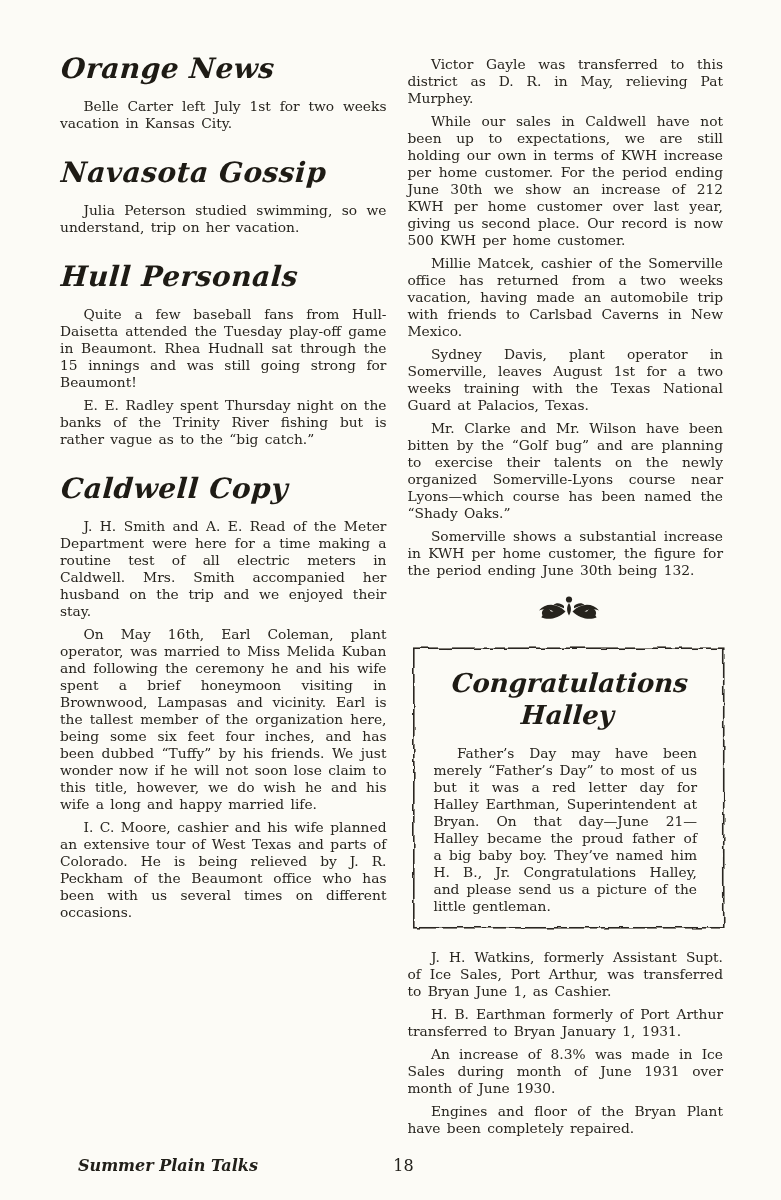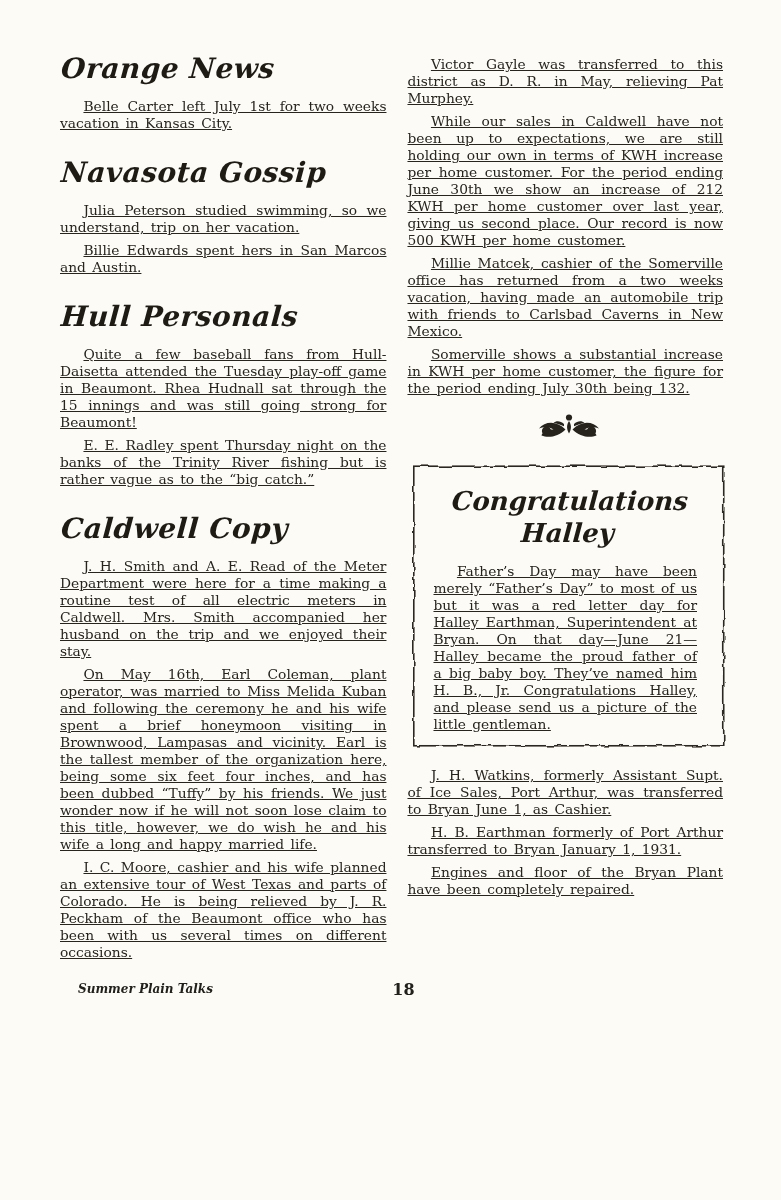--- a/index.html
+++ b/index.html
@@ -41,21 +41,20 @@
     transform-origin: left bottom;
     color: #1e1b15;
   }
   section:first-child .script-heading { margin-top: 0; }
 
   p.body-par {
     margin: 0 8px 6px 0;
     text-indent: 1.7em;
     text-align: justify;
     word-spacing: 0.14em;
-    text-decoration: underline;
   }
 
   .ornament-wrap {
     text-align: center;
     margin: 14px 0 16px 0;
   }
 
   .halley-box {
     position: relative;
     margin: 6px 2px 16px 2px;
@@ -84,69 +83,70 @@
     position: relative;
     margin-top: 14px;
     height: 28px;
   }
   .footer-title {
     position: absolute;
     left: 18px;
     font-family: "DejaVu Serif", serif;
     font-style: italic;
     font-weight: 700;
-    font-size: 12px;
+    font-size: 16px;
     color: #22201a;
   }
   .page-number {
     position: absolute;
     left: 16px; right: 0;
     text-align: center;
-    font-weight: 700;
+    font-weight: 400;
     font-size: 16px;
     color: #22201a;
   }
 </style>
 </head>
 <body>
 
 <div class="page">
   <div class="columns">
 
     <div class="col left">
       <section>
         <h2 class="script-heading">Orange News</h2>
         <p class="body-par">Belle Carter left July 1st for two weeks vacation in Kansas City.</p>
       </section>
 
       <section>
         <h2 class="script-heading">Navasota Gossip</h2>
         <p class="body-par">Julia Peterson studied swimming, so we understand, trip on her vacation.</p>
-        <p class="body-par">Billie Edwards spent hers in San Marcos and Austin.</p>
       </section>
 
       <section>
         <h2 class="script-heading">Hull Personals</h2>
         <p class="body-par">Quite a few baseball fans from Hull-Daisetta attended the Tuesday play-off game in Beaumont. Rhea Hudnall sat through the 15 innings and was still going strong for Beaumont!</p>
         <p class="body-par">E. E. Radley spent Thursday night on the banks of the Trinity River fishing but is rather vague as to the “big catch.”</p>
       </section>
 
       <section>
         <h2 class="script-heading">Caldwell Copy</h2>
         <p class="body-par">J. H. Smith and A. E. Read of the Meter Department were here for a time making a routine test of all electric meters in Caldwell. Mrs. Smith accompanied her husband on the trip and we enjoyed their stay.</p>
         <p class="body-par">On May 16th, Earl Coleman, plant operator, was married to Miss Melida Kuban and following the ceremony he and his wife spent a brief honeymoon visiting in Brownwood, Lampasas and vicinity. Earl is the tallest member of the organization here, being some six feet four inches, and has been dubbed “Tuffy” by his friends. We just wonder now if he will not soon lose claim to this title, however, we do wish he and his wife a long and happy married life.</p>
         <p class="body-par">I. C. Moore, cashier and his wife planned an extensive tour of West Texas and parts of Colorado. He is being relieved by J. R. Peckham of the Beaumont office who has been with us several times on different occasions.</p>
       </section>
     </div>
 
     <div class="col right">
       <p class="body-par">Victor Gayle was transferred to this district as D. R. in May, relieving Pat Murphey.</p>
       <p class="body-par">While our sales in Caldwell have not been up to expectations, we are still holding our own in terms of KWH increase per home customer. For the period ending June 30th we show an increase of 212 KWH per home customer over last year, giving us second place. Our record is now 500 KWH per home customer.</p>
       <p class="body-par">Millie Matcek, cashier of the Somerville office has returned from a two weeks vacation, having made an automobile trip with friends to Carlsbad Caverns in New Mexico.</p>
-      <p class="body-par">Somerville shows a substantial increase in KWH per home customer, the figure for the period ending July 30th being 132.</p>
+      <p class="body-par">Sydney Davis, plant operator in Somerville, leaves August 1st for a two weeks training with the Texas National Guard at Palacios, Texas.</p>
+      <p class="body-par">Mr. Clarke and Mr. Wilson have been bitten by the “Golf bug” and are planning to exercise their talents on the newly organized Somerville-Lyons course near Lyons—which course has been named the “Shady Oaks.”</p>
+      <p class="body-par">Somerville shows a substantial increase in KWH per home customer, the figure for the period ending June 30th being 132.</p>
 
       <div class="ornament-wrap">
         <svg width="72" height="30" viewBox="0 0 72 30" aria-hidden="true">
           <g fill="#26231d">
             <circle cx="36" cy="6.5" r="3.1"></circle>
             <path d="M36 10 C33.4 14 33.4 18 36 22.5 C38.6 18 38.6 14 36 10 Z"></path>
             <path d="M31 13 C27.5 9.5 23 9.5 20.5 11.8 C24 12.6 27.5 13.6 31 15.2 Z"></path>
             <path d="M41 13 C44.5 9.5 49 9.5 51.5 11.8 C48 12.6 44.5 13.6 41 15.2 Z"></path>
             <path d="M32.5 18.5 C24 9.5 12 10 6 17.5 C10.5 15.5 16.5 15.8 20.5 18.5 C14.5 17.8 9.5 20.5 8.5 24.5 C15.5 27.5 25.5 25.5 32.5 18.5 Z"></path>
             <circle cx="13.5" cy="20" r="4.6"></circle>
@@ -165,20 +165,21 @@
             </filter>
           </defs>
           <rect x="1.5%" y="1.8%" width="97%" height="96.4%" fill="none" stroke="#2b2822" stroke-width="1.6" filter="url(#wavyline)"></rect>
         </svg>
         <h2 class="halley-heading">Congratulations Halley</h2>
         <p class="body-par">Father’s Day may have been merely “Father’s Day” to most of us but it was a red letter day for Halley Earthman, Superintendent at Bryan. On that day—June 21—Halley became the proud father of a big baby boy. They’ve named him H. B., Jr. Congratulations Halley, and please send us a picture of the little gentleman.</p>
       </div>
 
       <p class="body-par">J. H. Watkins, formerly Assistant Supt. of Ice Sales, Port Arthur, was transferred to Bryan June 1, as Cashier.</p>
       <p class="body-par">H. B. Earthman formerly of Port Arthur transferred to Bryan January 1, 1931.</p>
+      <p class="body-par">An increase of 8.3% was made in Ice Sales during month of June 1931 over month of June 1930.</p>
       <p class="body-par">Engines and floor of the Bryan Plant have been completely repaired.</p>
     </div>
 
   </div>
 
   <div class="footer">
     <span class="footer-title">Summer Plain Talks</span>
     <span class="page-number">18</span>
   </div>
 </div>

